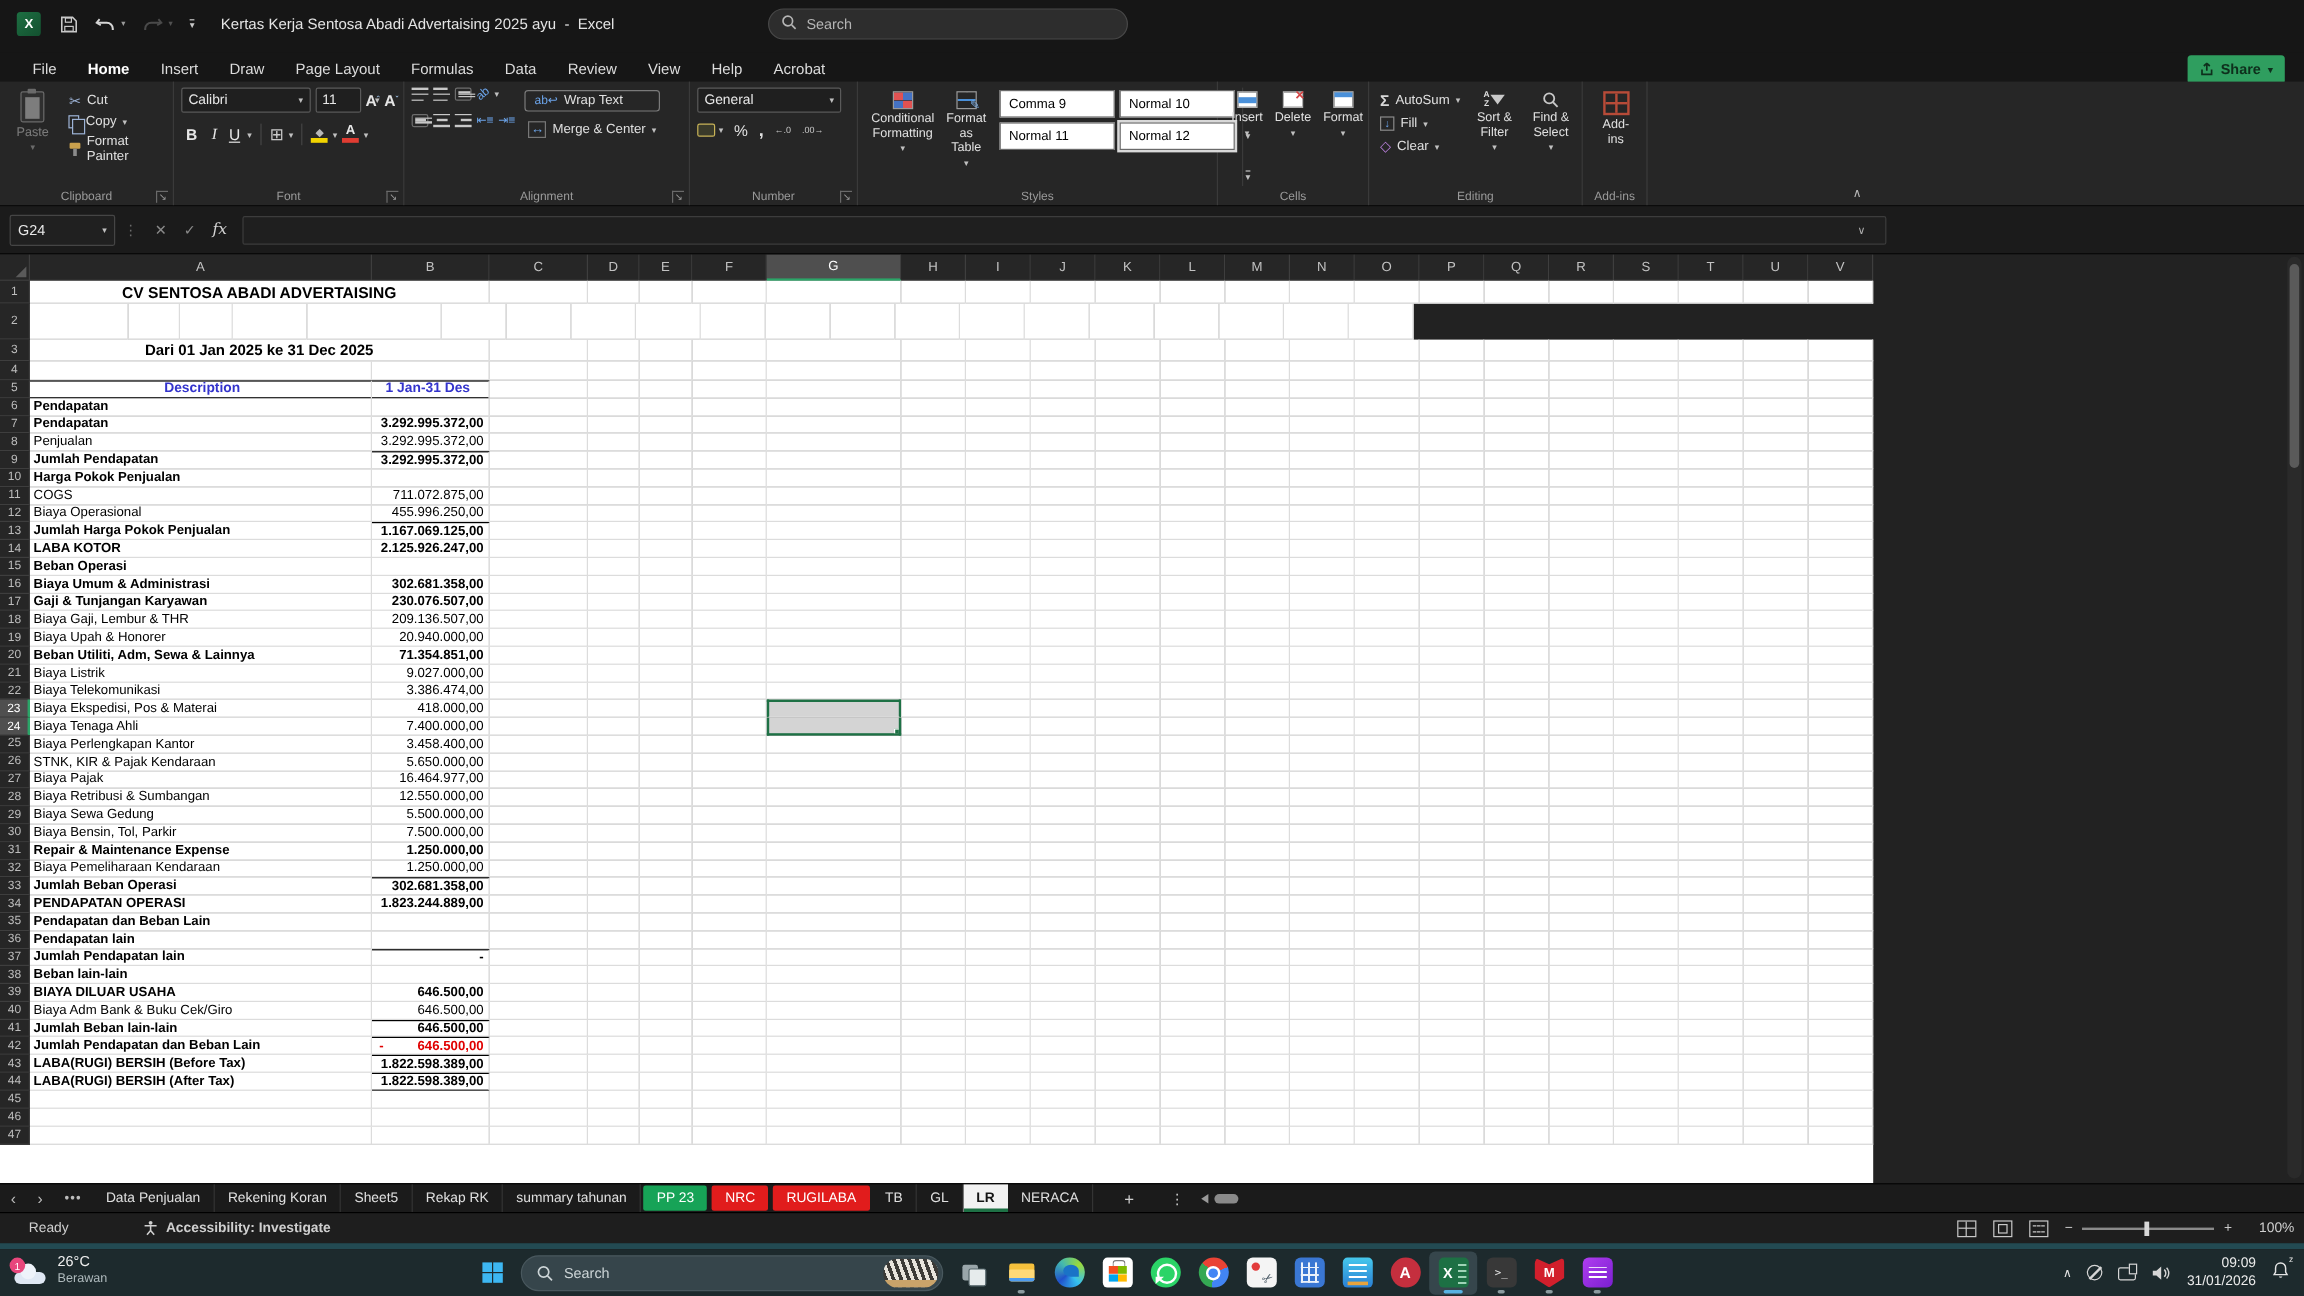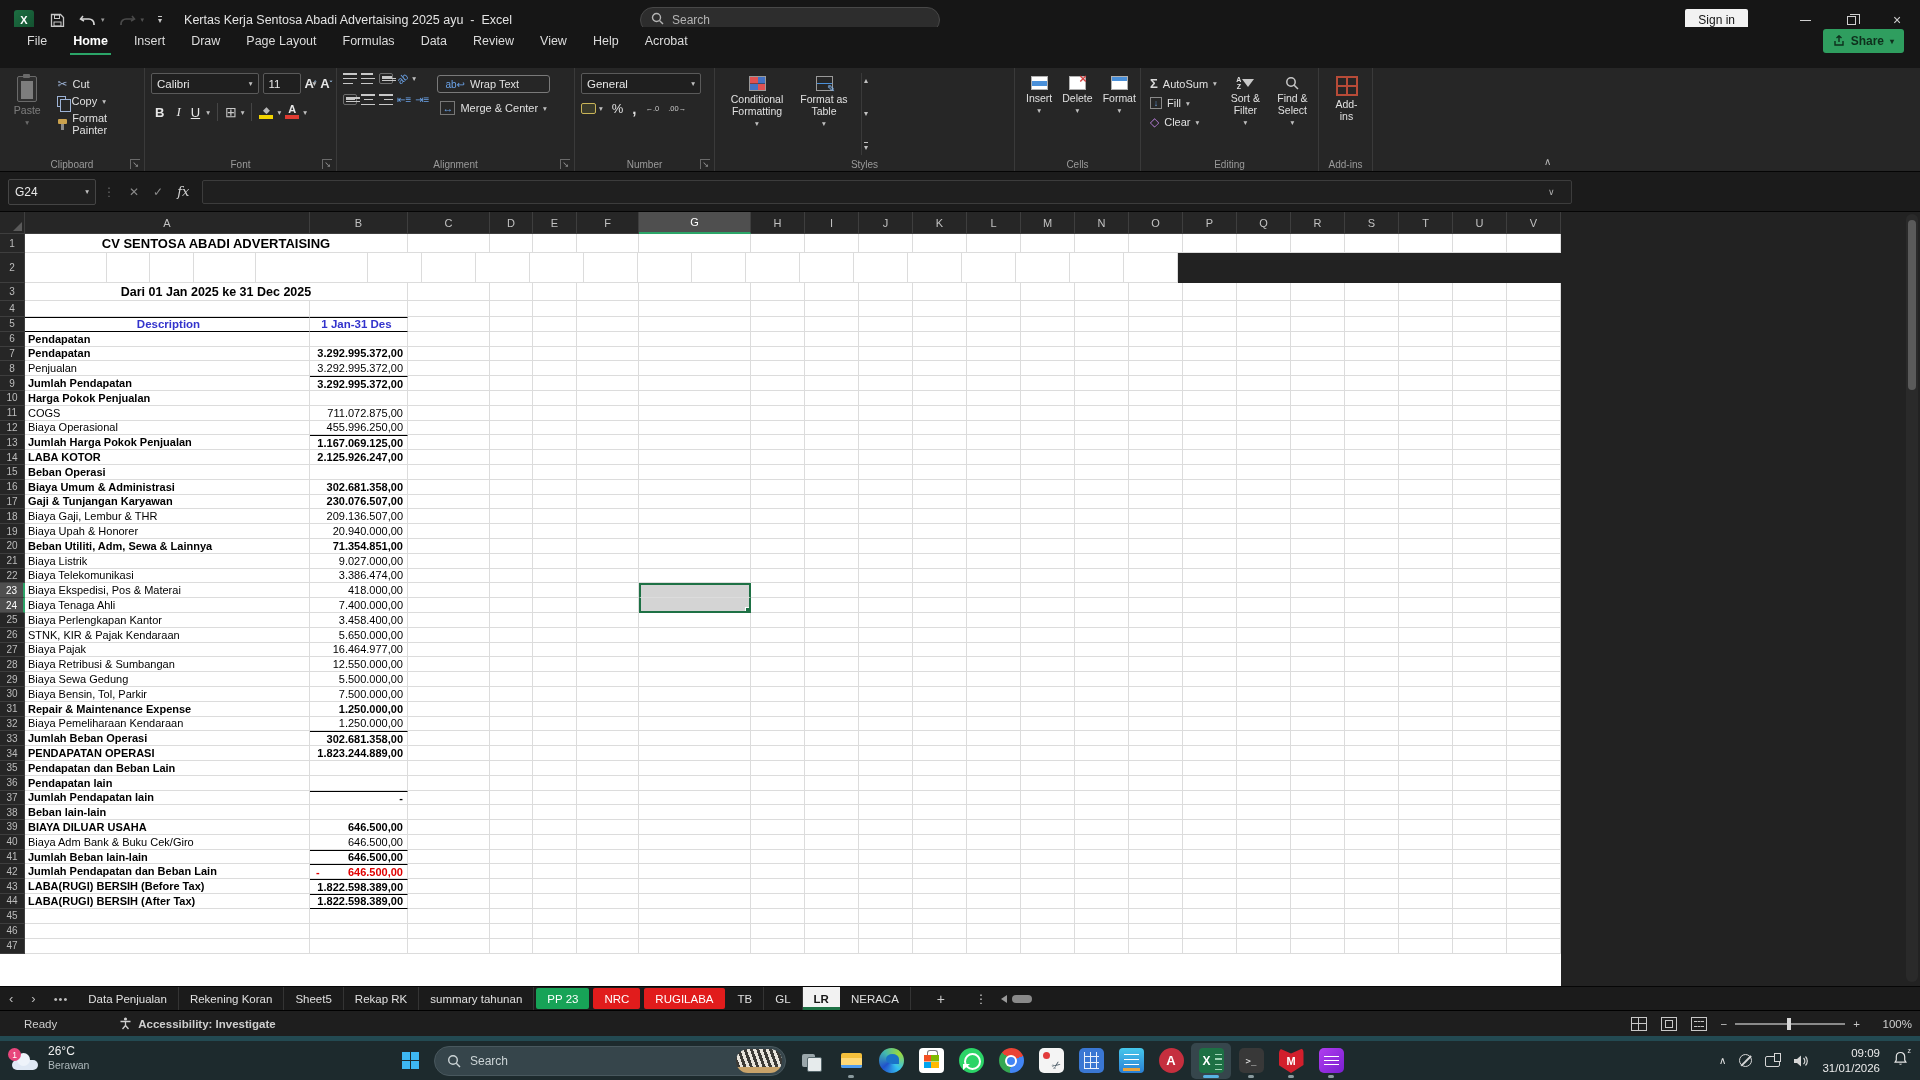--- a/index.html
+++ b/index.html
@@ -17,21 +17,21 @@
   #tb-search{position:absolute;left:640px;top:7px;width:300px;height:26px;border-radius:13px;background:#2d2d2d;border:1px solid #484848;display:flex;align-items:center;padding-left:10px;gap:8px;color:#b4b4b4;font-size:12px;}
   #tb-right{position:absolute;right:0;top:0;height:40px;display:flex;align-items:center;}
   #signin{background:#f2f2f2;color:#141414;font-size:12px;padding:4px 13px;border-radius:2px;margin-right:34px;}
   .capbtn{width:46px;height:40px;display:flex;align-items:center;justify-content:center;color:#d0d0d0;}
   .min-glyph{width:11px;height:1px;background:#d0d0d0;}
   .restore-glyph{width:9px;height:9px;border:1px solid #d0d0d0;position:relative;}
   .restore-glyph:before{content:"";position:absolute;left:2px;top:-3px;width:9px;height:9px;border:1px solid #d0d0d0;border-left:none;border-bottom:none;}
   .close-glyph{font-size:14px;}
 
   
-  #menubar{position:absolute;top:27px;left:0;width:1920px;height:28px;background:#161616;display:flex;align-items:center;padding-left:14px;}
+  #menubar{position:absolute;top:44px;left:0;width:1920px;height:28px;background:#161616;display:flex;align-items:center;padding-left:14px;}
   .mtab{padding:0 13px;font-size:12.5px;color:#dcdcdc;height:28px;display:flex;align-items:center;position:relative;}
   .mtab.active{color:#fff;font-weight:bold;}
   .mtab.active:after{content:"";position:absolute;left:10px;right:10px;bottom:0;height:2.5px;background:#2BA568;}
   #share-btn{position:absolute;right:16px;top:2px;height:24px;background:#2f9e5f;border-radius:3px;display:flex;align-items:center;gap:6px;padding:0 10px;color:#0e2f1c;font-size:12px;font-weight:bold;}
   #share-btn .dd{font-size:8px;}
 
   
   #ribbon{position:absolute;top:68px;left:0;width:1920px;height:104px;background:#262626;border-bottom:1px solid #050505;}
   #ribbon-groups{display:flex;height:100%;}
   .rgroup{position:relative;height:100%;border-right:1px solid #3a3a3a;padding:5px 4px 16px 6px;flex:none;}
@@ -291,30 +291,20 @@
   <div id="title-text">Kertas Kerja Sentosa Abadi Advertaising 2025 ayu  -  Excel</div>
   <div id="tb-search">
     <span>
       <svg width="13" height="13" viewBox="0 0 13 13">
           <circle cx="5.5" cy="5.5" r="4" fill="none" stroke="#b4b4b4" stroke-width="1.4"></circle>
           <line x1="8.7" y1="8.7" x2="12" y2="12" stroke="#b4b4b4" stroke-width="1.4"></line>
         </svg>
     </span>
     <span>Search</span>
   </div>
-  <div id="tb-right">
-    <div id="signin">Sign in</div>
-    <div class="capbtn">
-        <span class="min-glyph"></span>
-      </div>
-    <div class="capbtn">
-        <span class="restore-glyph"></span>
-      </div>
-    <div class="capbtn close-glyph">×</div>
-  </div>
 </div>
 
 <div id="menubar">
   <div id="menu-tabs" style="display:flex;height:100%">
       <div class="mtab">File</div>
       <div class="mtab active">Home</div>
       <div class="mtab">Insert</div>
       <div class="mtab">Draw</div>
       <div class="mtab">Page Layout</div>
       <div class="mtab">Formulas</div>
@@ -477,20 +467,26 @@
     <div class="rgroup" style="width:300px;display:flex">
       <div class="bigbtn" style="width:72px">
         <span class="cf-icon"></span>
         <span>Conditional Formatting</span>
           <span class="dd">▾</span>
       </div>
       <div class="bigbtn" style="width:62px">
         <span class="ft-icon"></span>
         <span>Format as Table</span>
           <span class="dd">▾</span>
+      </div>
+      <div class="gallery">
+        <div class="gcell">Comma 9</div>
+        <div class="gcell">Normal 10</div>
+        <div class="gcell">Normal 11</div>
+        <div class="gcell selstyle">Normal 12</div>
       </div>
       <div class="gstrip">
         <span>▴</span>
         <span>▾</span>
         <span class="more">▾</span>
       </div>
       <div class="glabel">Styles</div>
     </div>
 
     <div class="rgroup" style="width:126px;display:flex">

